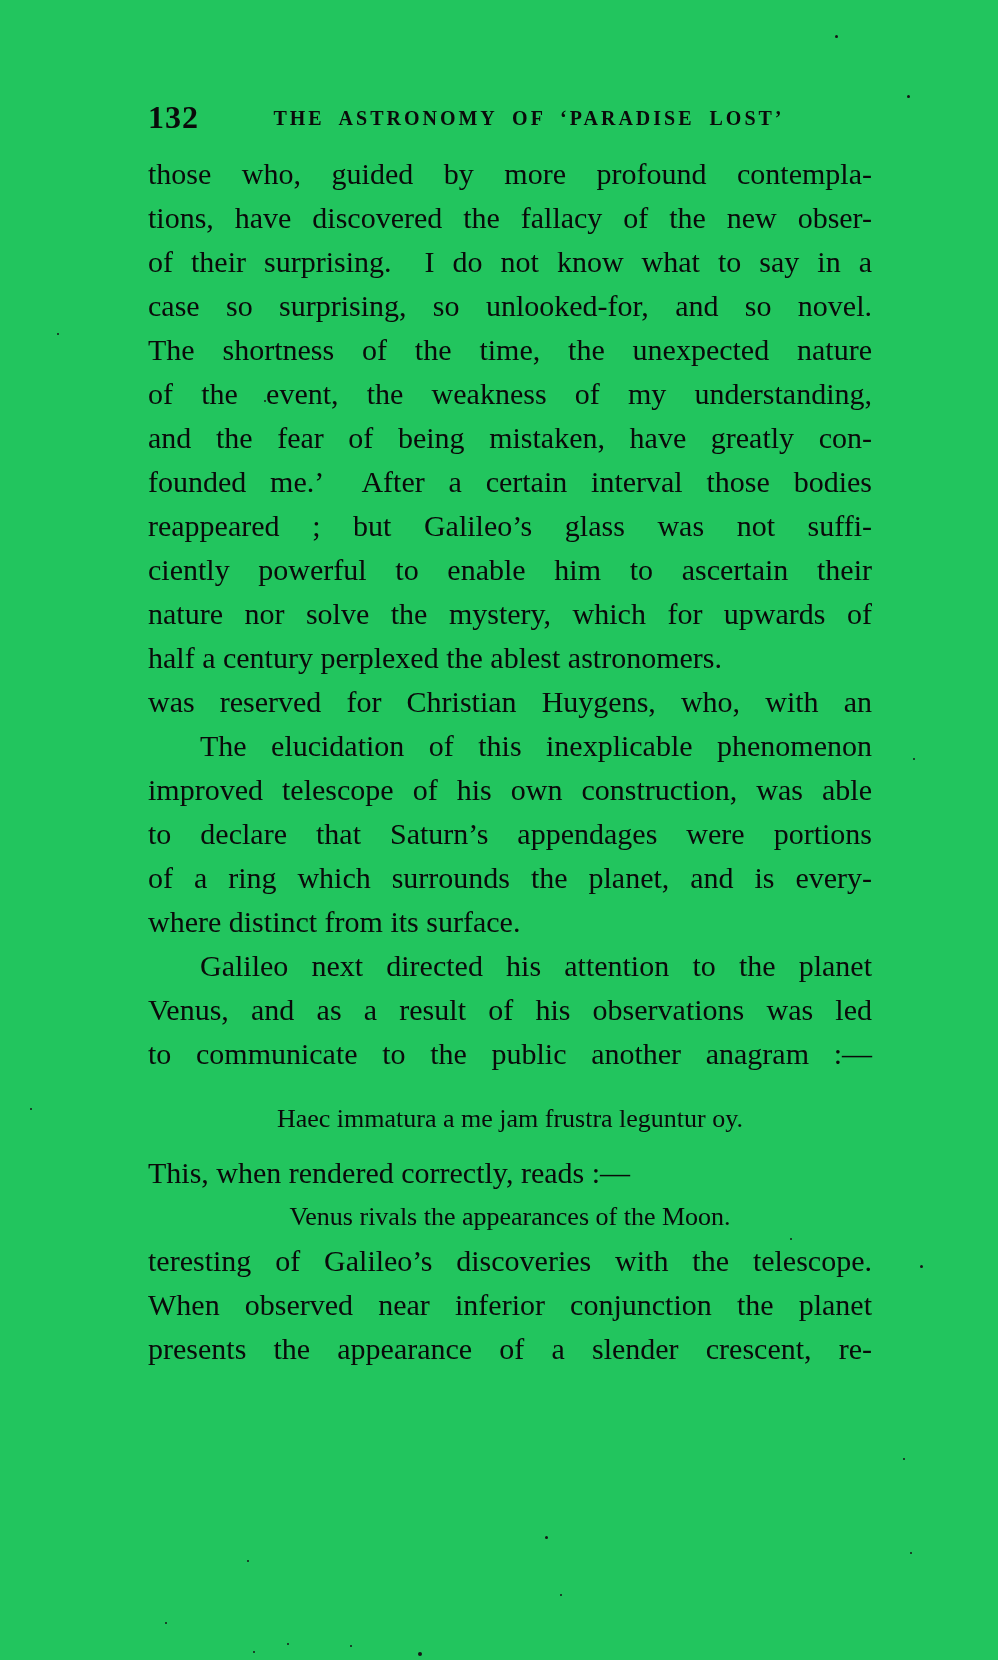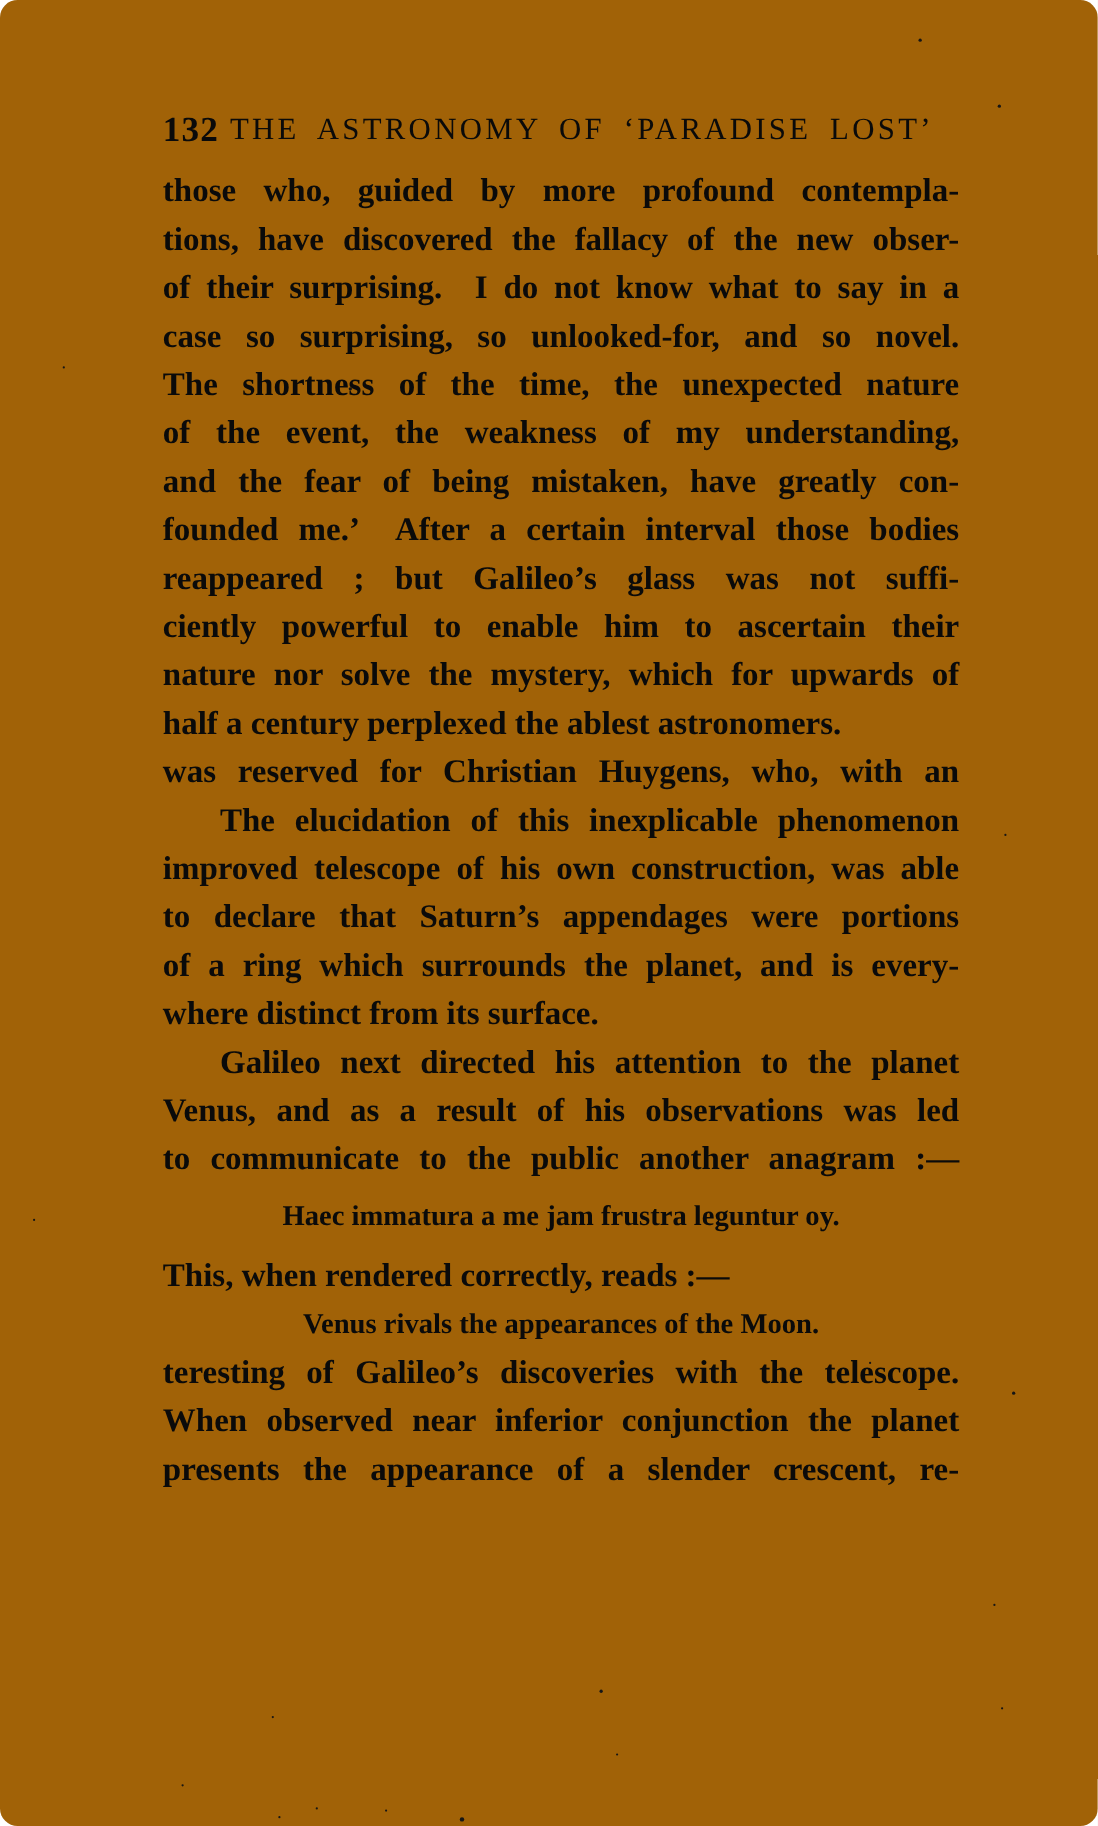--- a/index.html
+++ b/index.html
@@ -4,25 +4,24 @@
 <style>
   html, body {
     margin: 0;
     padding: 0;
     background: #ffffff;
   }
   .page {
     position: relative;
     width: 998px;
     height: 1660px;
-    background: #a16207;
+    background: #22c55e;
     color: #0a0a0a;
     font-family: "Liberation Serif", "DejaVu Serif", serif;
     overflow: hidden;
-    border-radius: 16px;
   }
   .header {
     position: absolute;
     top: 100px;
     left: 148px;
     width: 724px;
     height: 40px;
   }
   .page-number {
     position: absolute;
@@ -32,50 +31,50 @@
     font-weight: bold;
     letter-spacing: 1px;
     line-height: 34px;
   }
   .running-title {
     position: absolute;
     left: 60px;
     right: 22px;
     top: 3px;
     text-align: center;
-    font-size: 28px;
+    font-size: 20px;
     letter-spacing: 3px;
     word-spacing: 7px;
     line-height: 30px;
     white-space: nowrap;
+    font-weight: bold;
   }
   .text-block {
     position: absolute;
     top: 152px;
     left: 148px;
     width: 724px;
-    font-weight: bold;
   }
   .ln {
     font-size: 30px;
     line-height: 44px;
     text-align: justify;
     text-align-last: justify;
     text-justify: inter-word;
     white-space: nowrap-off;
   }
   .end  { text-align-last: left; }
   .ind  { text-indent: 52px; }
   .disp {
     font-size: 26px;
     line-height: 44px;
     text-align: center;
     text-align-last: center;
   }
-  .mt4  { margin-top: 8px; }
+  .mt4  { margin-top: 21px; }
   .mt10 { margin-top: 10px; }
   .mt18 { margin-top: 18px; }
   .speck {
     position: absolute;
     background: #161616;
     border-radius: 50%;
   }
 </style>
 </head>
 <body>

